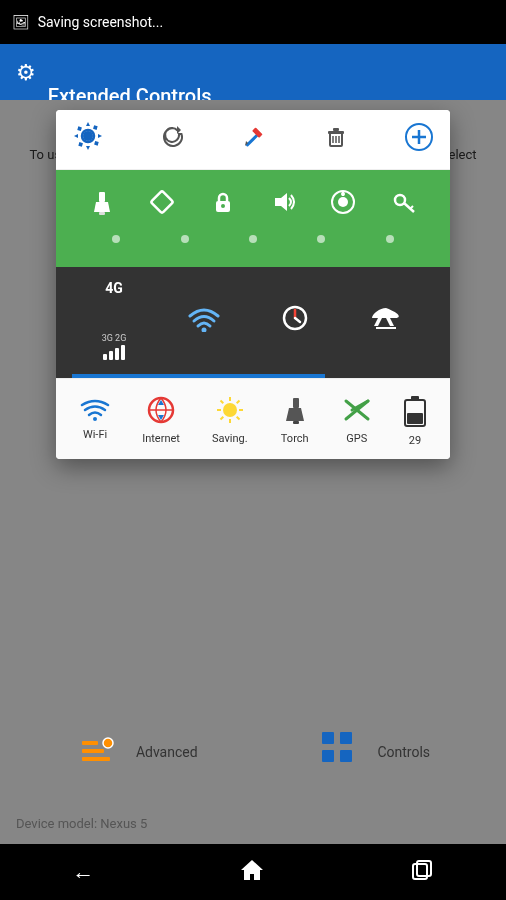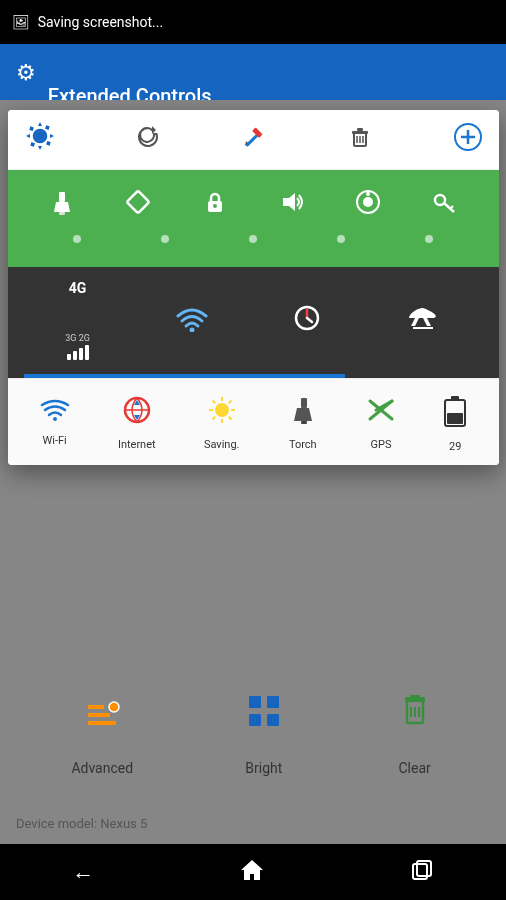--- a/index.html
+++ b/index.html
@@ -85,21 +85,21 @@
       top: 0; left: 0; right: 0; bottom: 0;
       background: rgba(0,0,0,0.45);
       display: flex;
       align-items: flex-start;
       justify-content: center;
       padding-top: 10px;
     }
 
     
     .modal-card {
-      width: 491px;
+      width: 394px;
       background: #fff;
       border-radius: 4px;
       overflow: hidden;
       box-shadow: 0 8px 24px rgba(0,0,0,0.4);
     }
 
     
     .modal-toolbar {
       background: #fff;
       padding: 10px 16px;
@@ -180,21 +180,20 @@
     }
     .widget-white-icons {
       display: flex;
       align-items: flex-start;
       justify-content: space-around;
     }
     .white-item {
       display: flex;
       flex-direction: column;
       align-items: center;
-      gap: 6px;
       cursor: pointer;
     }
     .white-icon {
       font-size: 28px;
     }
     .white-label {
       font-size: 11px;
       color: #333;
       text-align: center;
     }
@@ -210,21 +209,20 @@
       position: absolute;
       bottom: 60px;
       left: 0; right: 0;
       display: flex;
       justify-content: space-around;
       align-items: flex-start;
       padding: 8px 16px;
     }
     .footer-item {
       display: flex;
-      flex-direction: column;
       align-items: center;
       gap: 20px;
       cursor: pointer;
     }
     .footer-icon {
       font-size: 36px;
     }
     .footer-label {
       font-size: 14px;
       color: #333;
@@ -567,36 +565,23 @@
 
     <div class="footer-item">
       <span class="footer-icon fi-wid">
         <svg width="40" height="40" viewBox="0 0 40 40">
           <rect x="5" y="5" width="12" height="12" rx="1" fill="#1565c0"></rect>
           <rect x="5" y="23" width="12" height="12" rx="1" fill="#1565c0"></rect>
           <rect x="23" y="5" width="12" height="12" rx="1" fill="#1565c0"></rect>
           <rect x="23" y="23" width="12" height="12" rx="1" fill="#1565c0"></rect>
         </svg>
       </span>
-      <span class="footer-label">Bright</span>
+      <span class="footer-label">Controls</span>
     </div>
 
-    <div class="footer-item">
-      <span class="footer-icon fi-clr">
-        <svg width="40" height="40" viewBox="0 0 40 40">
-          <rect x="12" y="8" width="16" height="24" rx="2" stroke="#388e3c" stroke-width="2.5" fill="none"></rect>
-          <rect x="10" y="6" width="20" height="5" rx="1" fill="#388e3c"></rect>
-          <rect x="15" y="4" width="10" height="3" rx="1" fill="#388e3c"></rect>
-          <line x1="16" y1="16" x2="16" y2="26" stroke="#388e3c" stroke-width="2"></line>
-          <line x1="20" y1="16" x2="20" y2="26" stroke="#388e3c" stroke-width="2"></line>
-          <line x1="24" y1="16" x2="24" y2="26" stroke="#388e3c" stroke-width="2"></line>
-        </svg>
-      </span>
-      <span class="footer-label">Clear</span>
-    </div>
   </div>
 
   <div class="device-model">Device model: Nexus 5</div>
 </div>
 
 <div class="nav-bar">
   <span class="nav-btn">←</span>
   <span class="nav-btn">
     <svg width="26" height="26" viewBox="0 0 26 26">
       <polygon points="13,3 2,13 5,13 5,23 11,23 11,17 15,17 15,23 21,23 21,13 24,13" fill="#fff"></polygon>

